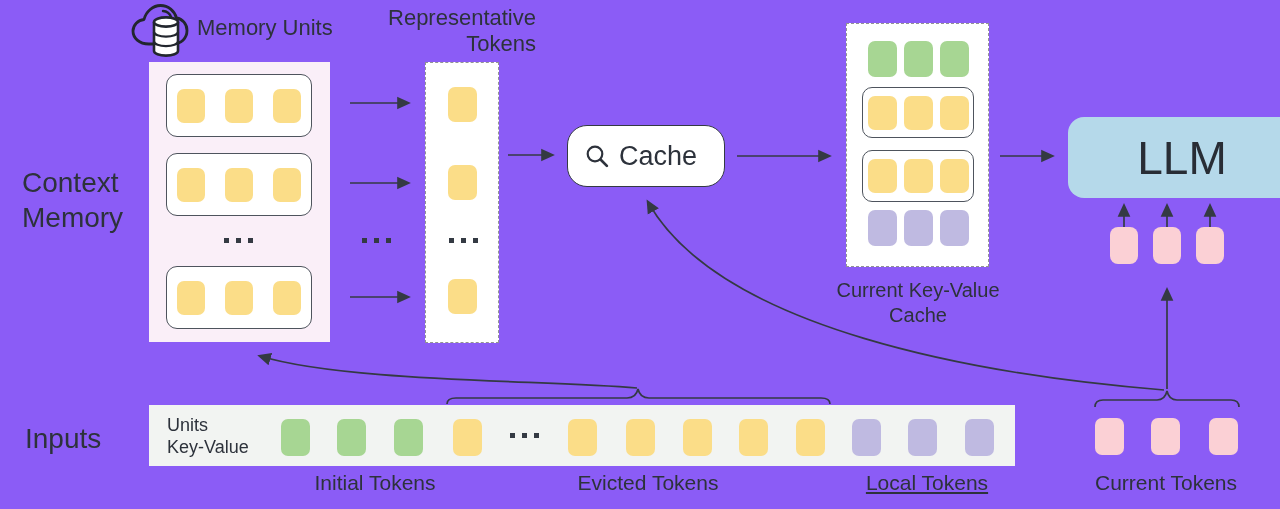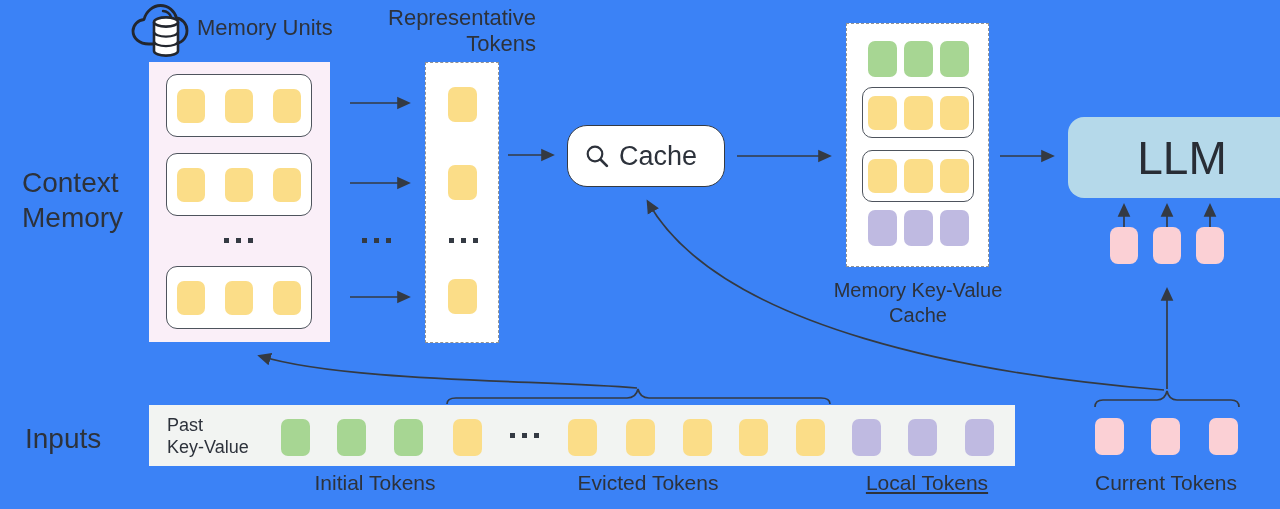--- a/index.html
+++ b/index.html
@@ -1,17 +1,17 @@
 <!DOCTYPE html>
 <html style="--ink: #343a43; --ink-text: #2d323b; --yellow: #fbdd88; --green: #a7d693; --purple: #bfbae1; --pink: #fbd0d5; --blue: #b5d9ea; --memory-bg: #faeff8; --strip-bg: #f2f4f2; --box-border: #4e545d; --dash: #939393;"><head>
 <meta charset="utf-8">
 <style>
   html,body{margin:0;padding:0;background:#ffffff;}
   #stage{
-    position:relative;width:1280px;height:509px;background:#3b82f6;overflow:hidden;
+    position:relative;width:1280px;height:509px;background:#8b5cf6;overflow:hidden;
     font-family:"Liberation Sans","DejaVu Sans",sans-serif;color:var(--ink-text,#2d323b);
   }
   .abs{position:absolute;}
   .overlay{position:absolute;left:0;top:0;pointer-events:none;}
   .ln{stroke:var(--ink,#343a43);stroke-width:1.7;fill:none;}
   .dot{fill:var(--ink,#343a43);}
 
   
   .section-label{font-size:28px;line-height:35px;color:var(--ink-text,#2d323b);}
 
@@ -180,33 +180,33 @@
     <span class="tok yellow"></span>
     <span class="tok yellow"></span>
     <span class="tok yellow"></span>
   </div>
   <div class="abs cache-row" style="left:862px;top:210px;width:112px;">
     <span class="tok purple"></span>
     <span class="tok purple"></span>
     <span class="tok purple"></span>
   </div>
   <div class="abs head-label centered cache-label">
-    <div>Memory Key-Value</div>
+    <div>Current Key-Value</div>
     <div>Cache</div>
   </div>
 
   <div class="abs llm-box">
     <span>LLM</span>
   </div>
   <div class="abs tok pink" style="left:1110px;top:227px;width:28px;height:37px;border-radius:8px;"></div>
   <div class="abs tok pink" style="left:1153px;top:227px;width:28px;height:37px;border-radius:8px;"></div>
   <div class="abs tok pink" style="left:1196px;top:227px;width:28px;height:37px;border-radius:8px;"></div>
 
   <div class="abs pastkv">
-    <div>Past</div>
+    <div>Units</div>
     <div>Key-Value</div>
   </div>
 
   <div class="abs tok abs green" style="left:281px;top:419px;height:37px;"></div>
   <div class="abs tok abs green" style="left:337px;top:419px;height:37px;"></div>
   <div class="abs tok abs green" style="left:394px;top:419px;height:37px;"></div>
 
   <div class="abs tok abs yellow" style="left:453px;top:419px;height:37px;"></div>
   <div class="abs tok abs yellow" style="left:568px;top:419px;height:37px;"></div>
   <div class="abs tok abs yellow" style="left:626px;top:419px;height:37px;"></div>

